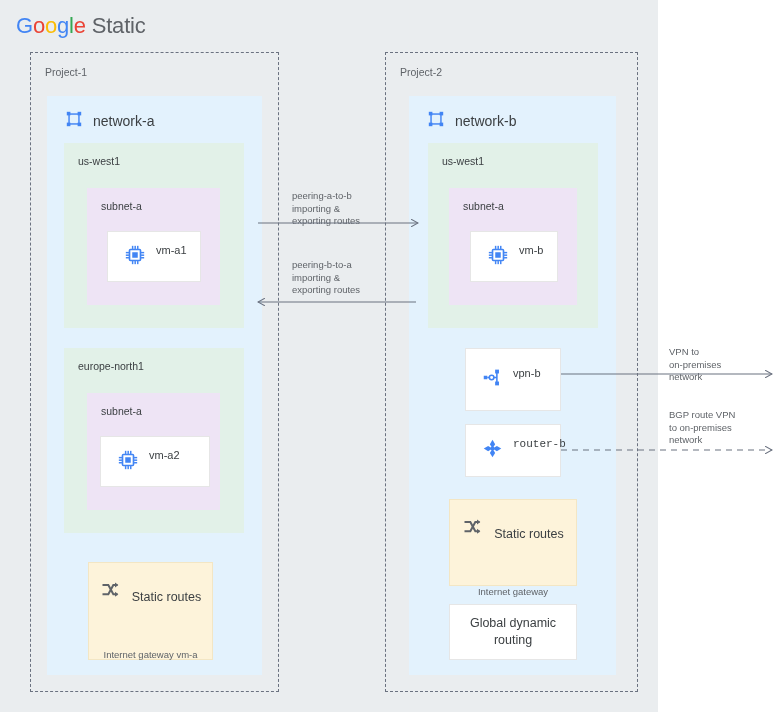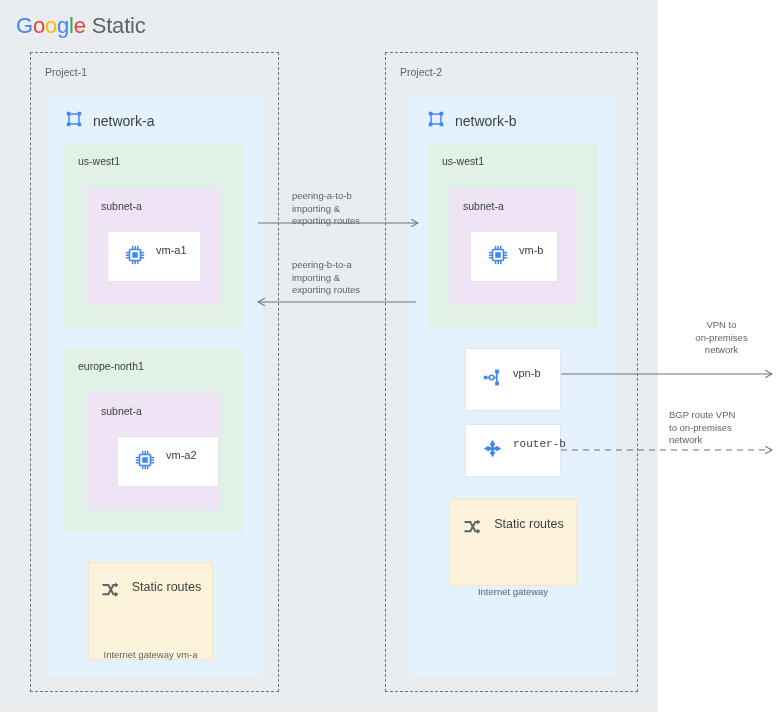--- a/index.html
+++ b/index.html
@@ -78,21 +78,21 @@
   .node-inner { display: flex; align-items: flex-start; gap: 10px; padding-left: 16px; }
   .node-label { font-size: 11px; color: #3c4043; white-space: nowrap; }
 
   .card-yellow {
     position: absolute;
     background: #fdf3da;
     border: 1px solid #f3e6c4;
     display: flex; flex-direction: column; align-items: center;
   }
   .card-yellow .title-row {
-    display: flex; align-items: flex-start; gap: 12px;
+    display: flex; align-items: flex-end; gap: 12px;
     margin-top: 17px;
   }
   .card-yellow .title { font-size: 12.5px; color: #3c4043; white-space: nowrap; }
   .card-yellow .divider {
     width: 76%; height: 1px; background: #e6dcc0;
     margin-top: 16px;
   }
   .card-yellow .sub {
     font-size: 9.5px; color: #5f6368; text-align: center;
     margin-top: 28px; line-height: 13px;
@@ -177,21 +177,21 @@
       <span class="node-label">vm-a1</span>
     </div>
   </div>
 
   <div class="region" style="left:64px; top:348px; width:180px; height:185px;">
     <div class="region-label">europe-north1</div>
   </div>
   <div class="subnet" style="left:87px; top:393px; width:133px; height:117px;">
     <div class="subnet-label">subnet-a</div>
   </div>
-  <div class="node" style="left:117px; top:436px; width:102px; height:51px;">
+  <div class="node" style="left:100px; top:436px; width:110px; height:51px;">
     <div class="node-inner">
       <span>
         <svg width="22" height="22" viewBox="0 0 24 24">
           <rect x="6" y="6" width="12" height="12" rx="1" fill="none" stroke="#4285F4" stroke-width="1.8"></rect>
           <rect x="9" y="9" width="6" height="6" fill="#4285F4"></rect>
           <rect x="8.6" y="2" width="1.6" height="3.4" fill="#4285F4"></rect>
           <rect x="11.4" y="2" width="1.6" height="3.4" fill="#4285F4"></rect>
           <rect x="14.2" y="2" width="1.6" height="3.4" fill="#4285F4"></rect>
           <rect x="8.6" y="18.6" width="1.6" height="3.4" fill="#4285F4"></rect>
           <rect x="11.4" y="18.6" width="1.6" height="3.4" fill="#4285F4"></rect>
@@ -315,28 +315,32 @@
           <path d="M18 3 L22 6 L18 9 Z" fill="#5f6368"></path>
           <path d="M18 14 L22 17 L18 20 Z" fill="#5f6368"></path>
         </svg>
       </span>
       <span class="title">Static routes</span>
     </div>
     <div class="divider"></div>
     <div class="sub">Internet gateway</div>
   </div>
 
+  <div class="card-white" style="left:449px; top:604px; width:128px; height:56px;">
+    <div class="txt">Global dynamic
+routing</div>
+  </div>
 
   <div class="conn-label" style="left:292px; top:190px; width:100px;">peering-a-to-b
 importing &amp;
 exporting routes</div>
   <div class="conn-label" style="left:292px; top:259px; width:100px;">peering-b-to-a
 importing &amp;
 exporting routes</div>
-  <div class="conn-label" style="left:669px; top:319px; width:105px;text-align:center;">VPN to
+  <div class="conn-label" style="left:669px; top:346px; width:105px;">VPN to
 on-premises
 network</div>
   <div class="conn-label" style="left:669px; top:409px; width:105px;">BGP route VPN
 to on-premises
 network</div>
 
   <svg class="overlay">
     <defs>
       <marker id="arrowR" viewBox="0 0 10 10" refX="9" refY="5" markerWidth="7" markerHeight="7" orient="auto-start-reverse">
         <path d="M 0 0 L 9 5 L 0 10" fill="none" stroke="#6b7280" stroke-width="1.3"></path>

